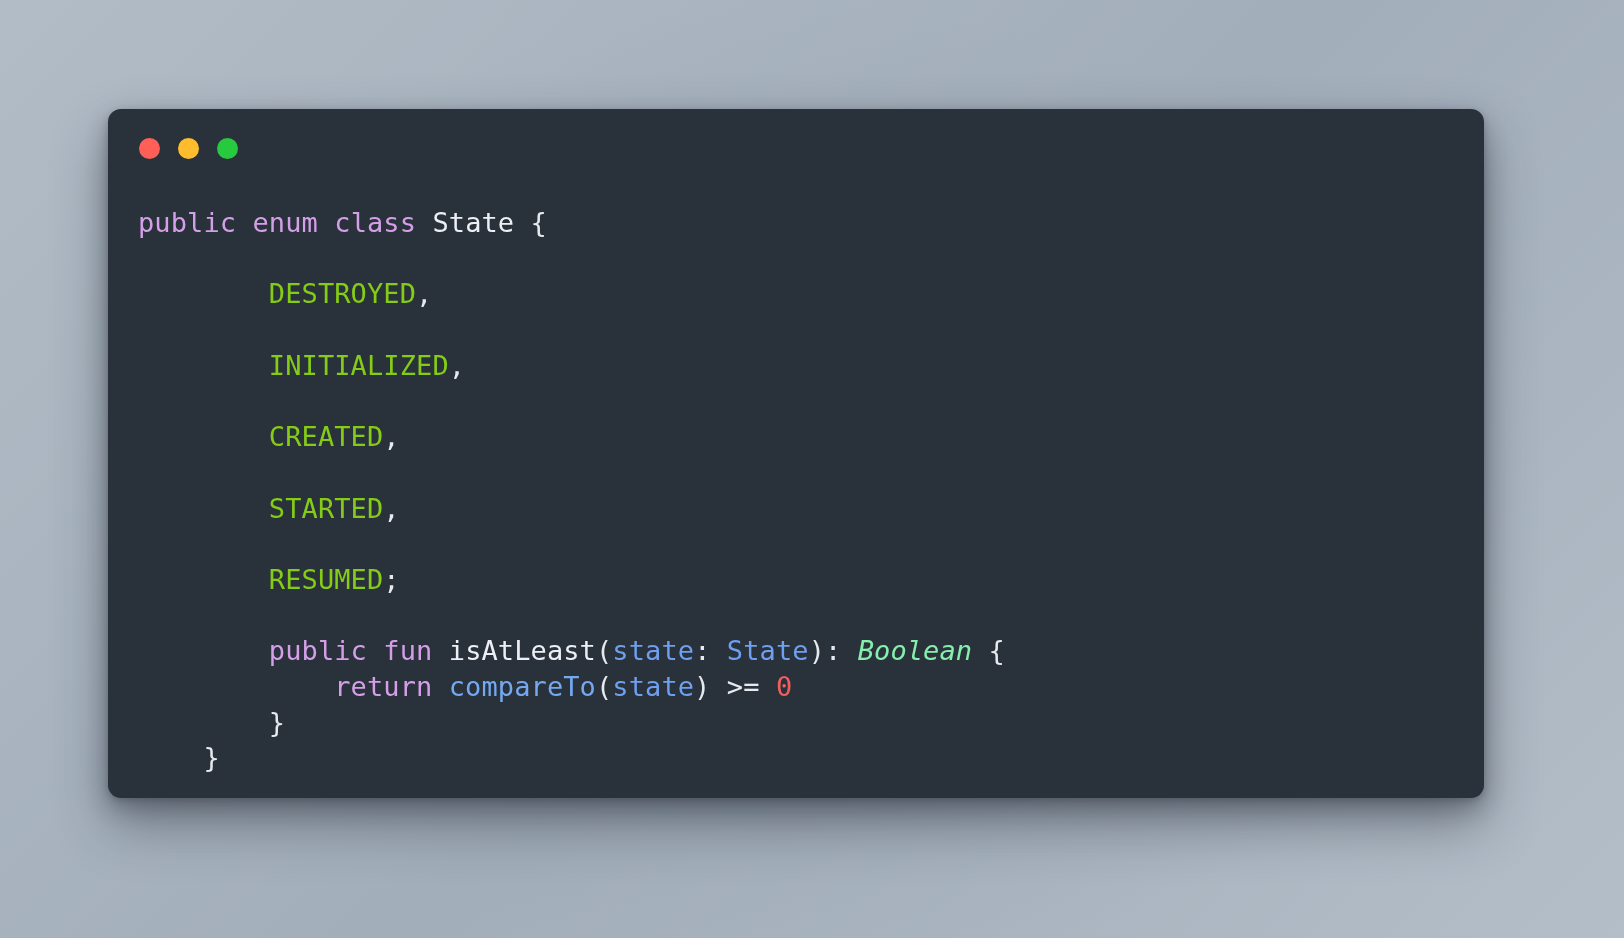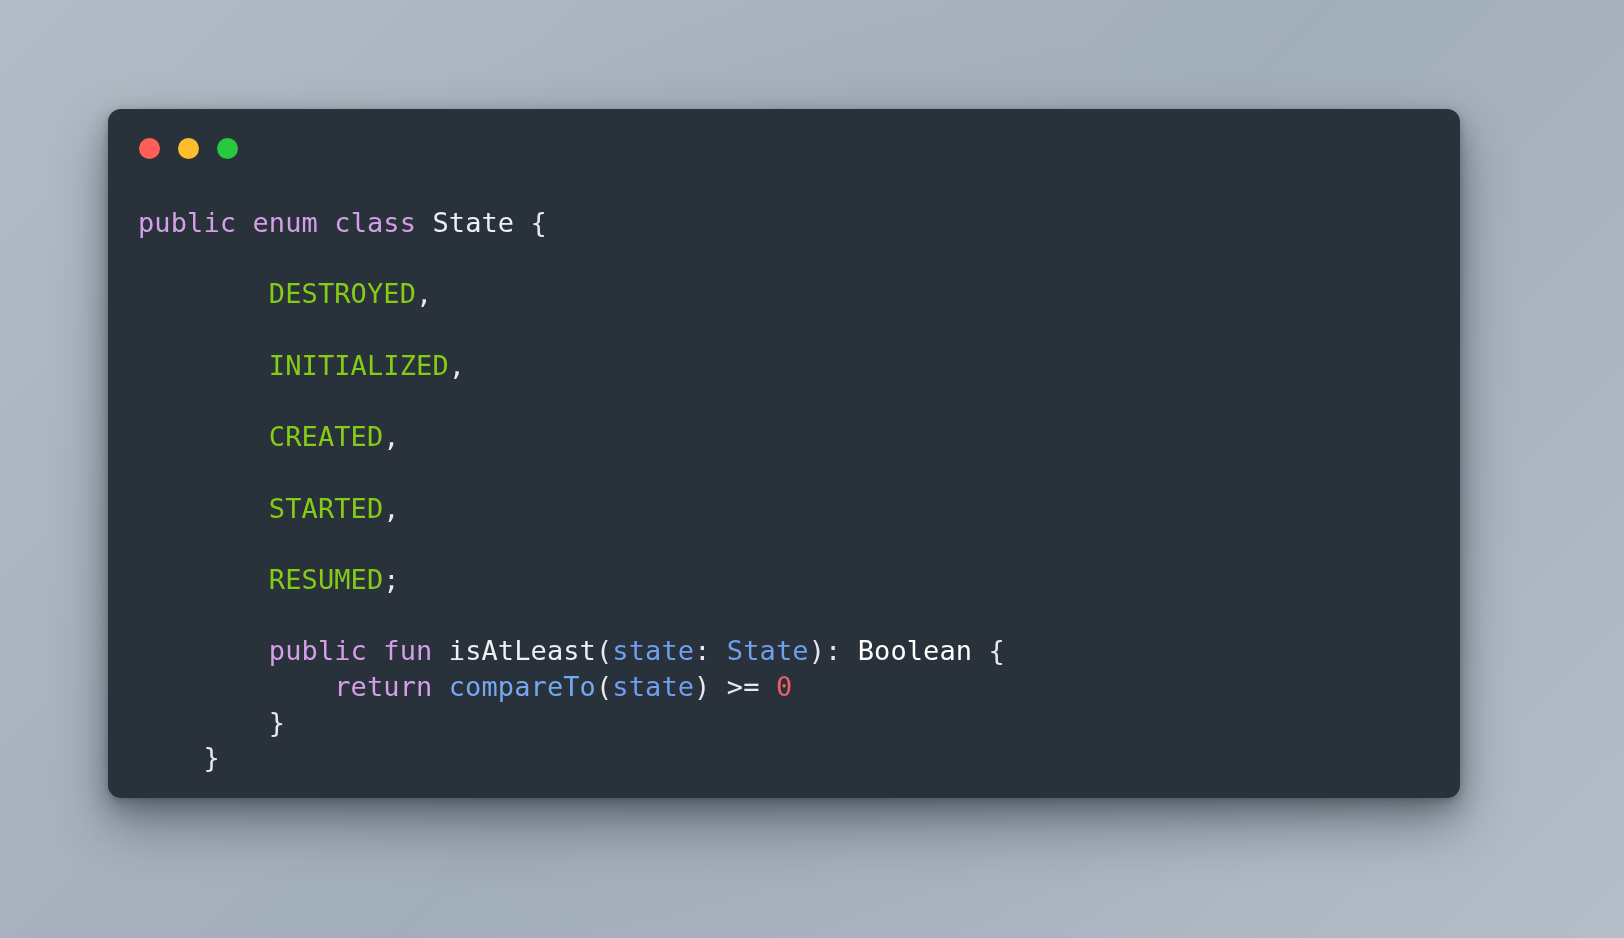--- a/index.html
+++ b/index.html
@@ -30,20 +30,21 @@
     top: 109px;
     width: 1352px;
     height: 689px;
     background: #29313a;
     border-radius: 13px;
     box-shadow:
       0 26px 54px rgba(30,38,48,0.42),
       0 10px 22px rgba(30,38,48,0.30),
       0 2px 6px rgba(30,38,48,0.22);
     overflow: hidden;
+    padding-left: 24px;
   }
 
   
   #titlebar {
     position: absolute;
     left: 31px;
     top: 28px;
     display: flex;
     align-items: center;
     gap: 18px;
@@ -72,21 +73,21 @@
   }
   .line { height: 35.7px; }
   .blank { height: 35.7px; }
 
   
   .kw   { color: #d49fe8; }
   .id   { color: #eceff4; }
   .ent  { color: #84cc16; }
   .fn   { color: #74a9f0; margin-top: 44px; }
   .type { color: #6f9ff0; }
-  .ret  { color: #ffffff; }
+  .ret  { color: #86efac; font-style: italic; }
   .num  { color: #ef5f5f; }
   .pun  { color: #e6e9ed; }
 </style>
 </head>
 <body>
 
 <div id="backdrop"></div>
 
 <div id="window">
 

